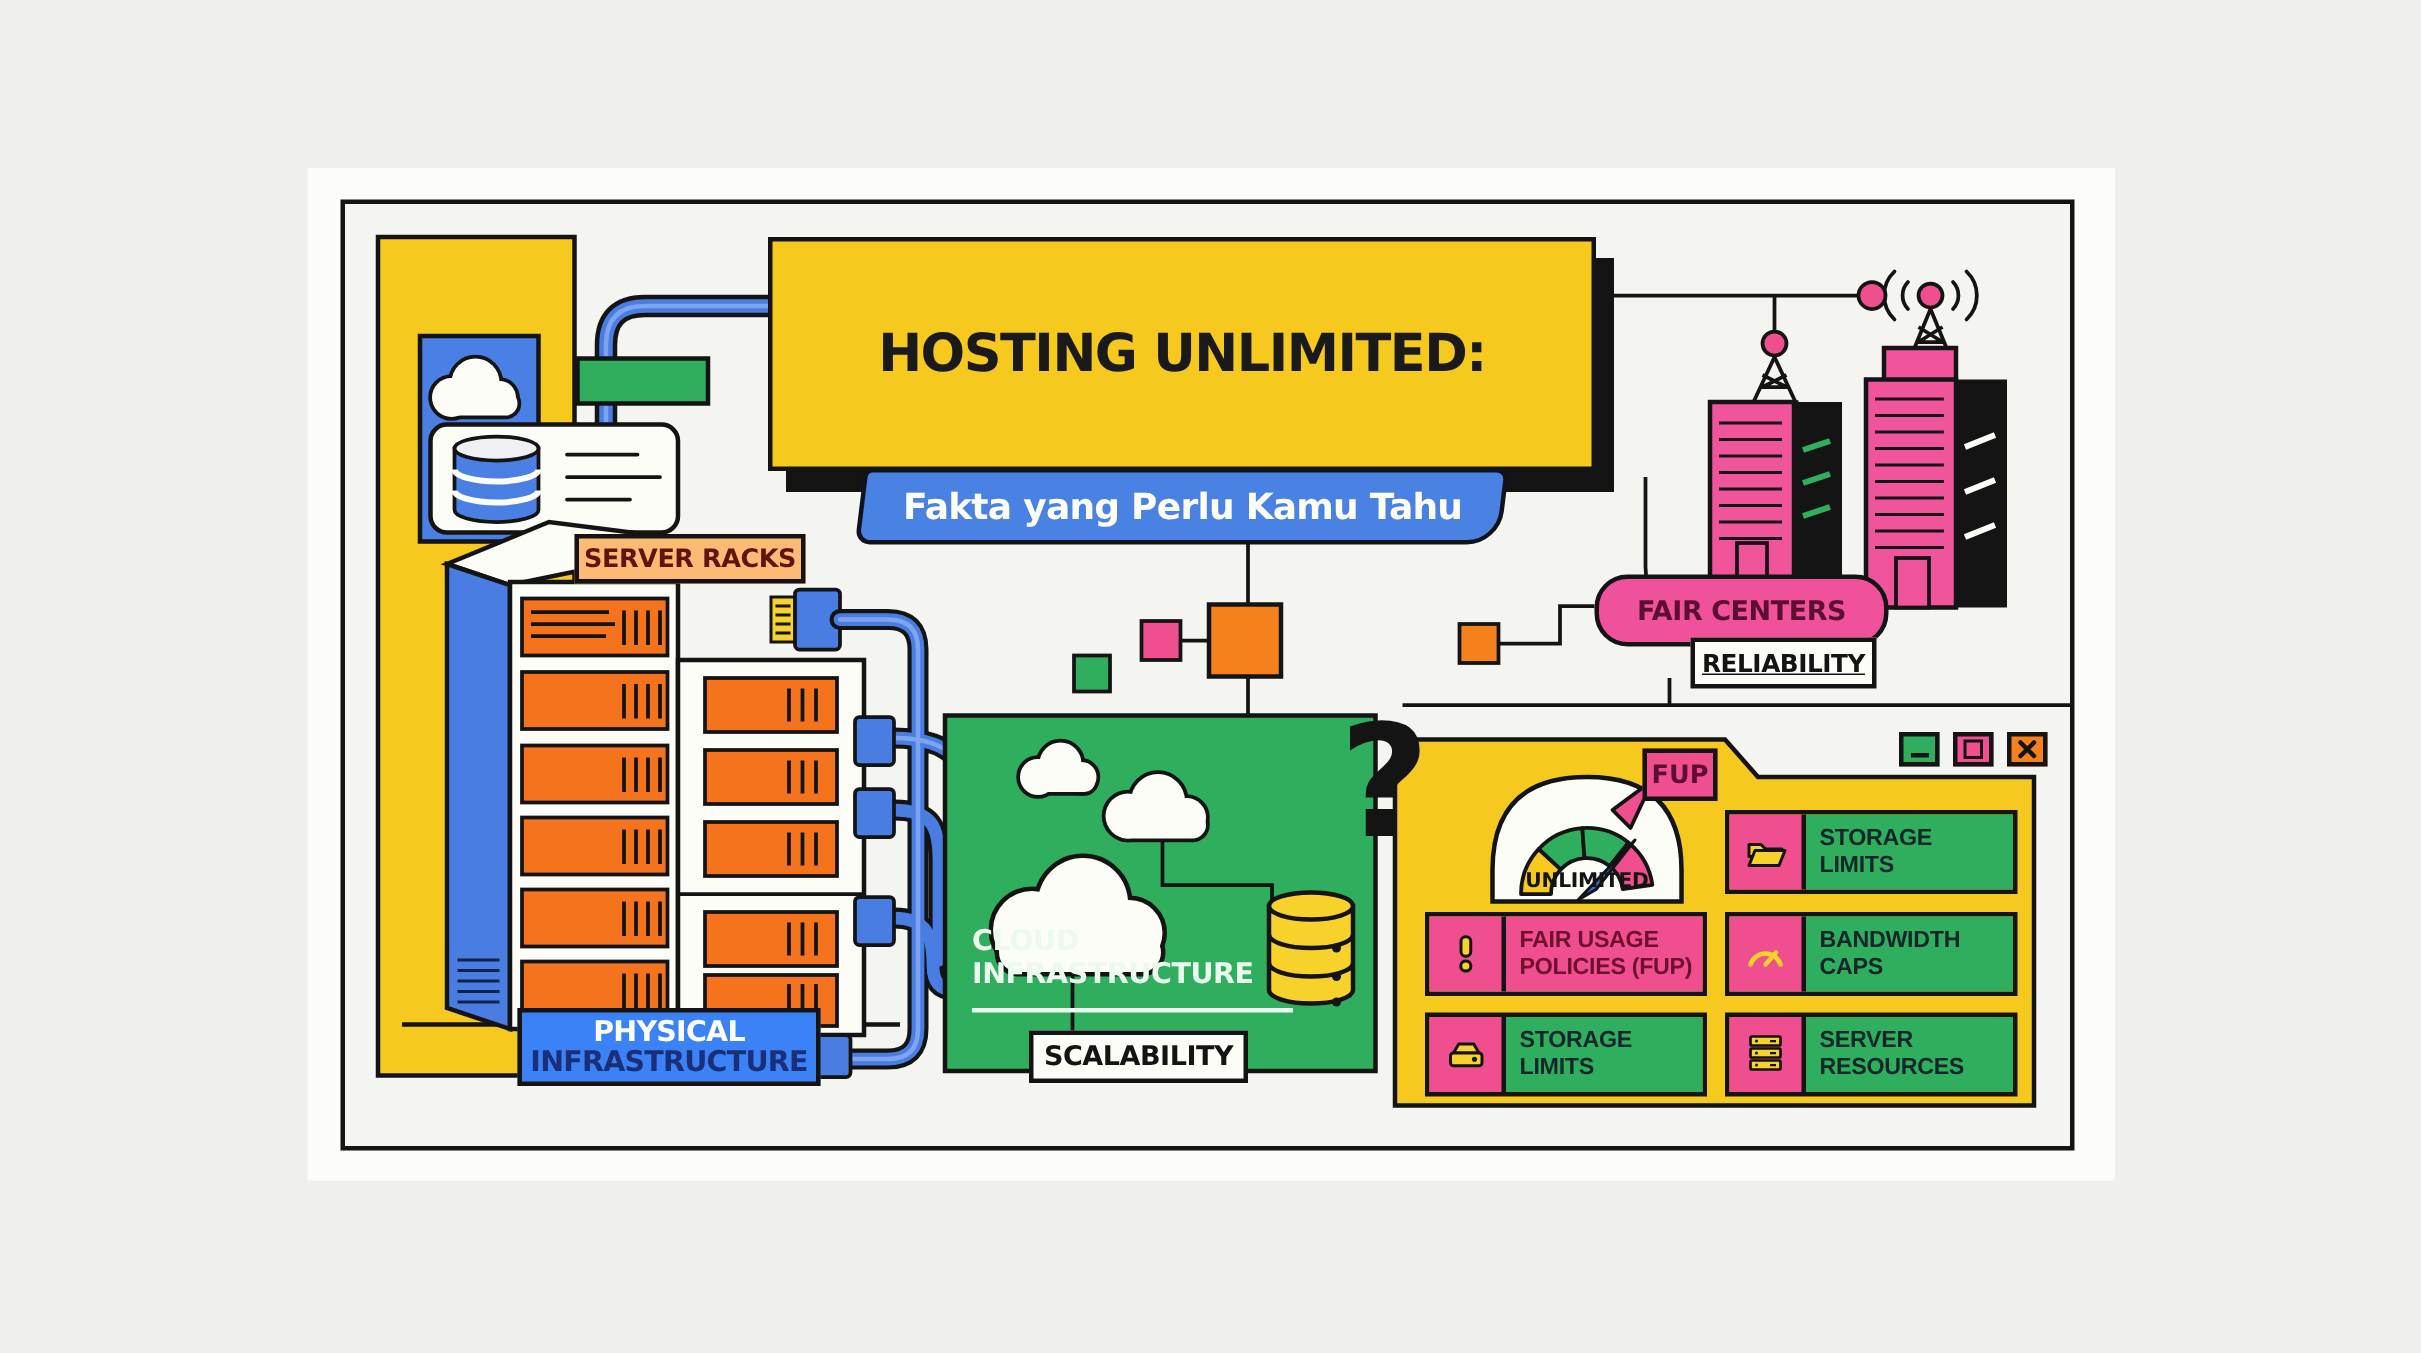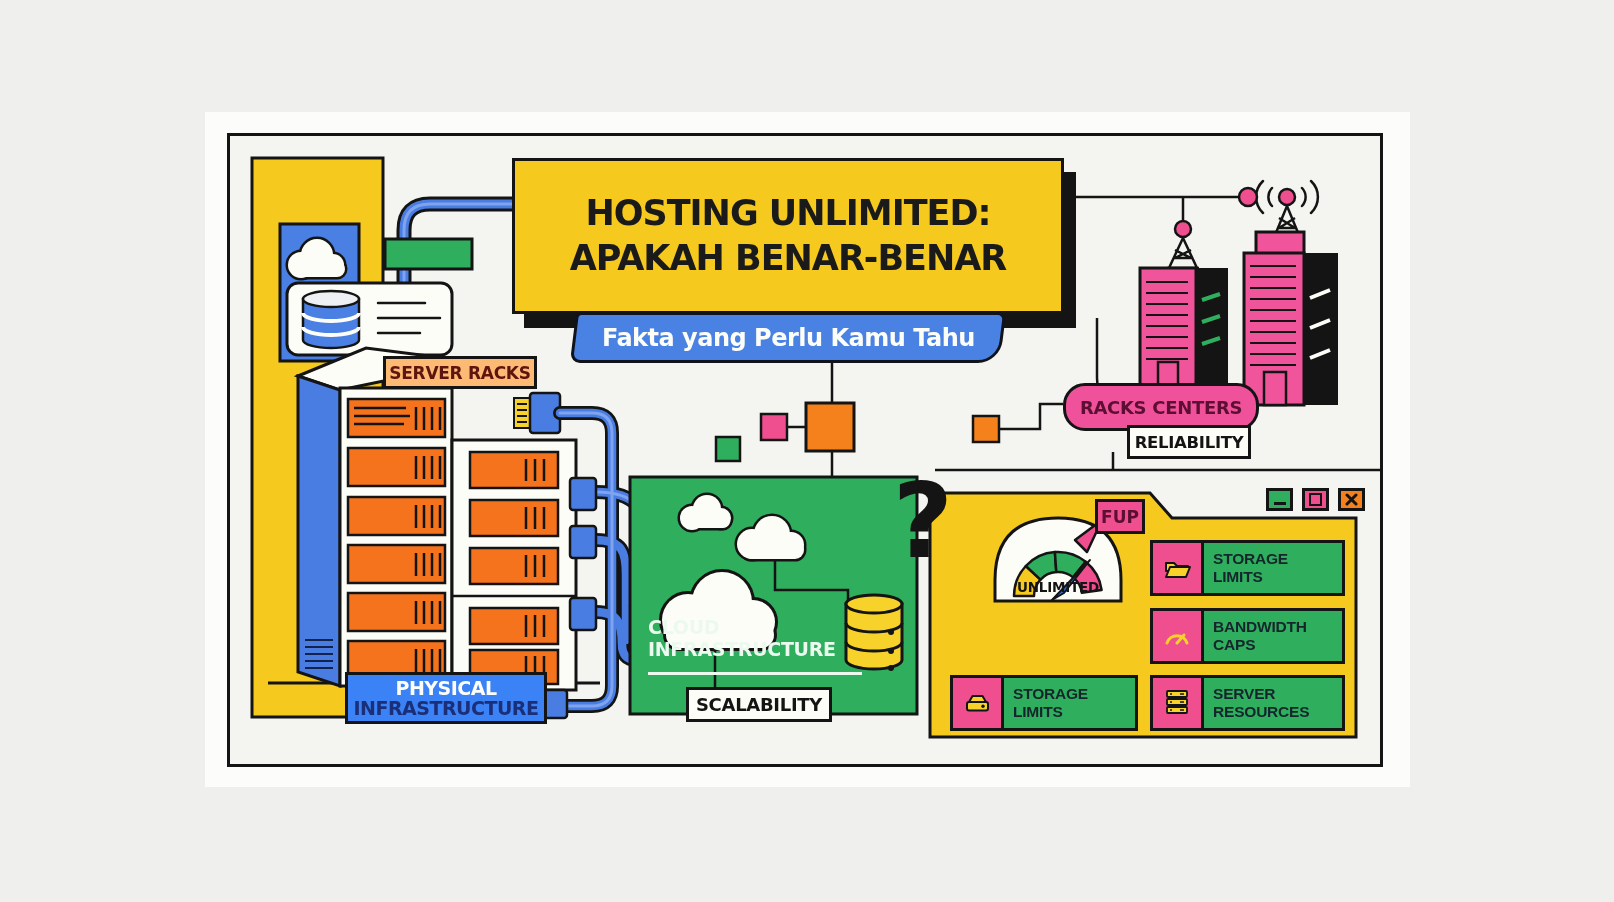--- a/index.html
+++ b/index.html
@@ -19,21 +19,21 @@
 
   .tag{border:3px solid #141414;display:flex;align-items:center;justify-content:center;font-weight:800;text-align:center;}
   .tag-server-racks{left:383px;top:356px;width:148px;height:27px;background:#fdba74;color:#5e150f;font-size:17px;letter-spacing:-0.3px;}
   .tag-physical{left:345px;top:672px;width:196px;height:46px;background:#3b82f6;flex-direction:column;line-height:20px;font-size:19px;letter-spacing:-0.5px;}
   .tag-physical .l1{color:#fdfdf8;}
   .tag-physical .l2{color:#1b2f78;}
   .cloud-text{left:648px;top:616px;width:250px;color:#ecf9ef;font-weight:800;font-size:19px;line-height:22px;letter-spacing:-0.3px;}
   .cloud-underline{left:648px;top:672px;width:214px;height:3px;background:#ecf9ef;}
   .tag-scalability{left:686px;top:687px;width:140px;height:29px;background:#fdfdf8;color:#141414;font-size:18px;letter-spacing:-0.3px;}
   .pill-datacenters{left:1063px;top:383px;width:190px;height:42px;background:#f0519b;border-radius:22px;color:#5d0f33;font-size:18px;letter-spacing:-0.3px;}
-  .tag-reliability{left:1127px;top:425px;width:118px;height:28px;background:#fdfdf8;color:#141414;font-size:16.5px;letter-spacing:-0.3px;}
+  .tag-reliability{left:1127px;top:425px;width:118px;height:28px;background:#fdfdf8;color:#141414;font-size:16.5px;letter-spacing:-0.3px;text-decoration:underline;}
 
   .qmark{left:885px;top:466px;width:76px;height:116px;color:#141414;font-weight:800;font-size:104px;line-height:110px;text-align:center;}
   .unlimited{left:995px;top:579px;width:126px;text-align:center;color:#141414;font-weight:800;font-size:13.5px;letter-spacing:-0.2px;}
   .fup-flag{left:1095px;top:499px;width:44px;height:29px;background:#ef4f8f;border:3px solid #141414;color:#5d0f33;
     display:flex;align-items:center;justify-content:center;font-weight:800;font-size:17px;}
 
   .item{border:3px solid #141414;display:flex;height:56px;box-sizing:border-box;}
   .item .icon-box{width:48px;background:#ef4f8f;border-right:3px solid #141414;display:flex;align-items:center;justify-content:center;flex:none;}
   .item .txt{flex:1;display:flex;flex-direction:column;justify-content:center;padding-left:9px;
     font-family:"Liberation Sans",sans-serif;font-weight:700;font-size:15.5px;line-height:18px;letter-spacing:-0.2px;}
@@ -250,41 +250,40 @@
         <path d="M1025.8,566 A44,44 0 0 1 1054.9,552.1 L1056.3,572.1 A24,24 0 0 0 1040.5,579.6 Z" fill="#2fae5e"></path>
         <path d="M1054.9,552.1 A44,44 0 0 1 1085.7,561.8 L1073.1,577.4 A24,24 0 0 0 1056.3,572.1 Z" fill="#2fae5e"></path>
         <path d="M1085.7,561.8 A44,44 0 0 1 1101.6,589.9 L1081.8,592.7 A24,24 0 0 0 1073.1,577.4 Z" fill="#ef4f8f"></path>
       </g>
       <path d="M1052,600 L1064,593 L1090,560 Z" fill="#2f6fe0" stroke="#141414" stroke-width="2" stroke-linejoin="round"></path>
     </g>
   </svg>
 
   <div class="abs title-block">
     <div class="title-line">HOSTING UNLIMITED:</div>
-    <div class="title-line">APAKAH BENAR-BENAR</div>
   </div>
   <div class="abs subtitle">
     <span>Fakta yang Perlu Kamu Tahu</span>
   </div>
 
   <div class="abs tag tag-server-racks">SERVER RACKS</div>
 
   <div class="abs tag tag-physical">
     <div class="l1">PHYSICAL</div>
     <div class="l2">INFRASTRUCTURE</div>
   </div>
 
   <div class="abs cloud-text">
     <div>CLOUD</div>
     <div>INFRASTRUCTURE</div>
   </div>
   <div class="abs cloud-underline"></div>
   <div class="abs tag tag-scalability">SCALABILITY</div>
 
-  <div class="abs tag pill-datacenters">RACKS CENTERS</div>
+  <div class="abs tag pill-datacenters">FAIR CENTERS</div>
   <div class="abs tag tag-reliability">RELIABILITY</div>
 
   <div class="abs qmark">?</div>
   <div class="abs unlimited">UNLIMITED</div>
   <div class="abs fup-flag">FUP</div>
 
   <div class="abs winbtn" style="left:1266px;top:488px;background:#2fae5e;">
     <div style="width:12px;height:3px;background:#141414;margin-top:8px;"></div>
   </div>
   <div class="abs winbtn" style="left:1302px;top:488px;background:#ef4f8f;">
@@ -302,20 +301,32 @@
         <path d="M4,8 h8 l3,3 h11 v5 h-22 z" fill="#f6d22b" stroke="#141414" stroke-width="2" stroke-linejoin="round"></path>
         <path d="M4,22 l4,-10 h20 l-4,10 z" fill="#f6d22b" stroke="#141414" stroke-width="2" stroke-linejoin="round"></path>
       </svg>
     </div>
     <div class="txt">
         <span>STORAGE</span>
         <span>LIMITS</span>
       </div>
   </div>
 
+  <div class="abs item pink" style="left:950px;top:608px;width:188px;">
+    <div class="icon-box">
+      <svg width="26" height="26">
+        <rect x="10" y="1.5" width="6.5" height="13" rx="3" fill="#f6d22b" stroke="#141414" stroke-width="2"></rect>
+        <circle cx="13.2" cy="21" r="3.4" fill="#f6d22b" stroke="#141414" stroke-width="2"></circle>
+      </svg>
+    </div>
+    <div class="txt">
+        <span>FAIR USAGE</span>
+        <span>POLICIES (FUP)</span>
+      </div>
+  </div>
 
   <div class="abs item green" style="left:1150px;top:608px;width:195px;">
     <div class="icon-box">
       <svg width="28" height="24">
         <path d="M4,19 A10.5,10.5 0 0 1 24,19" fill="none" stroke="#f6d22b" stroke-width="3" stroke-linecap="round"></path>
         <path d="M14,19 L21,11" stroke="#f6d22b" stroke-width="3" stroke-linecap="round"></path>
       </svg>
     </div>
     <div class="txt">
         <span>BANDWIDTH</span>

